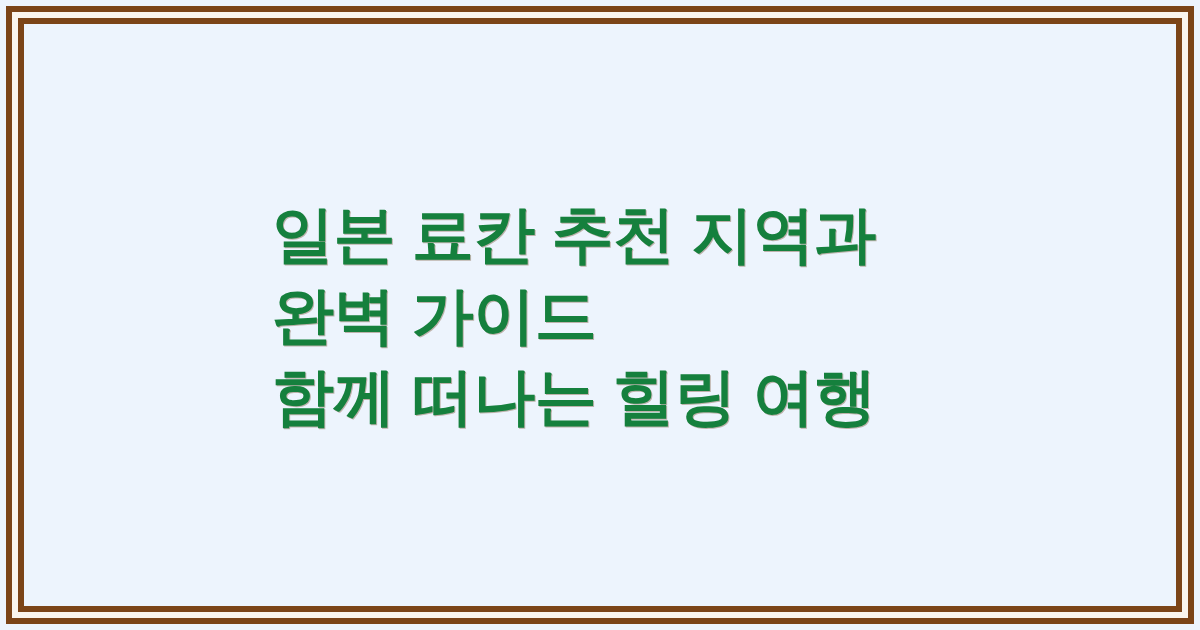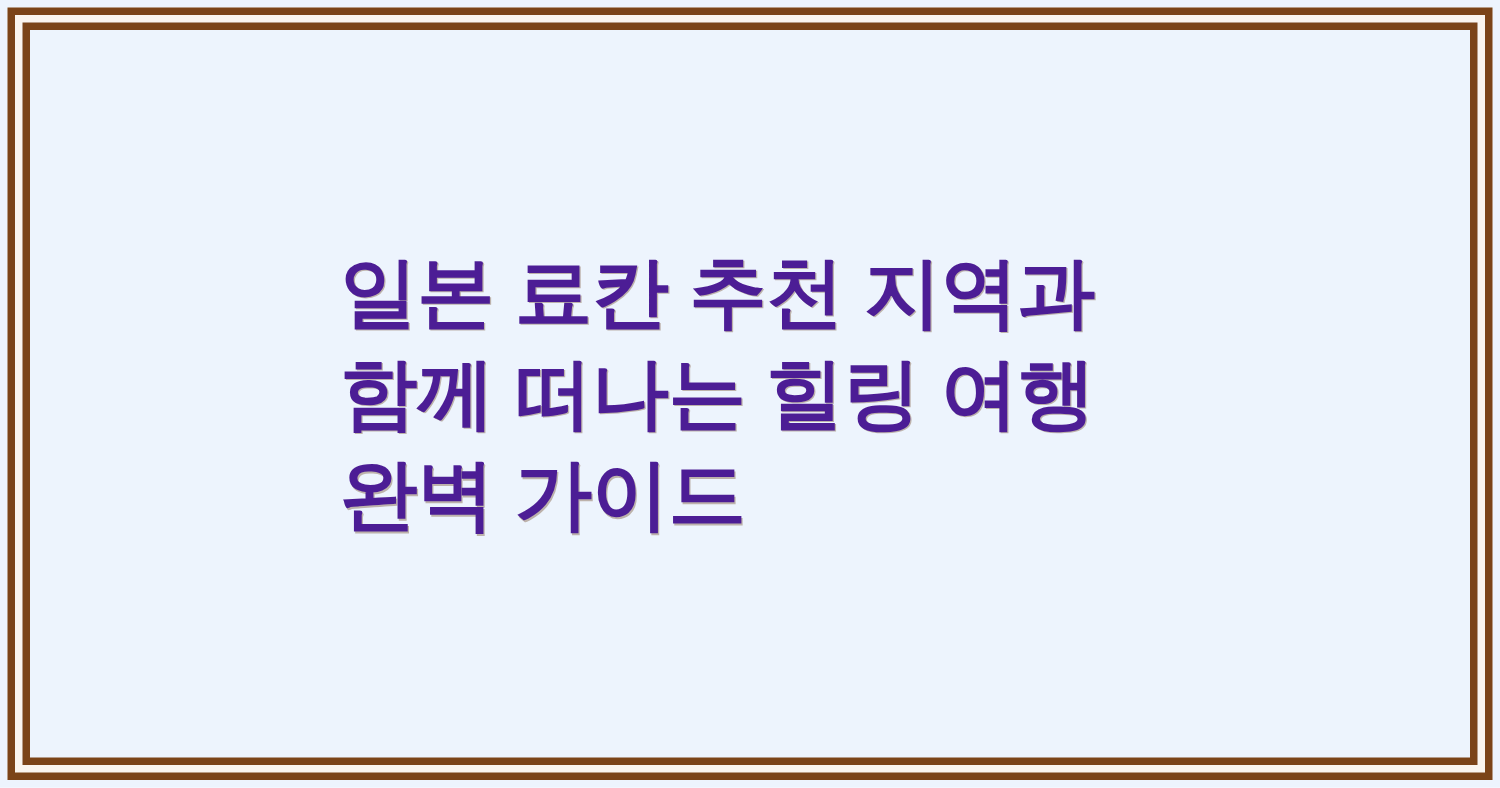--- a/index.html
+++ b/index.html
@@ -74,39 +74,39 @@
     text-align: left;
   }
 
   .title-line {
     display: block;
     font-family: "Liberation Sans", "DejaVu Sans", sans-serif;
     font-size: 62px;
     font-weight: 700;
     line-height: 81px;
     letter-spacing: -0.5px;
-    color: #4c1d95;
+    color: #15803d;
     white-space: nowrap;
     text-shadow: 1px 1px 0 rgba(100, 54, 18, 0.35);
     margin: 0;
     padding: 0;
   }
 </style>
 </head>
 <body>
 
 <div class="card">
 
   <div class="frame-outer"></div>
 
   <div class="frame-inner"></div>
 
   <div class="content">
 
     <div class="title-block">
       <span class="title-line">일본 료칸 추천 지역과</span>
+      <span class="title-line">완벽 가이드</span>
       <span class="title-line">함께 떠나는 힐링 여행</span>
-      <span class="title-line">완벽 가이드</span>
     </div>
 
   </div>
 
 </div>
 
 </body></html>

